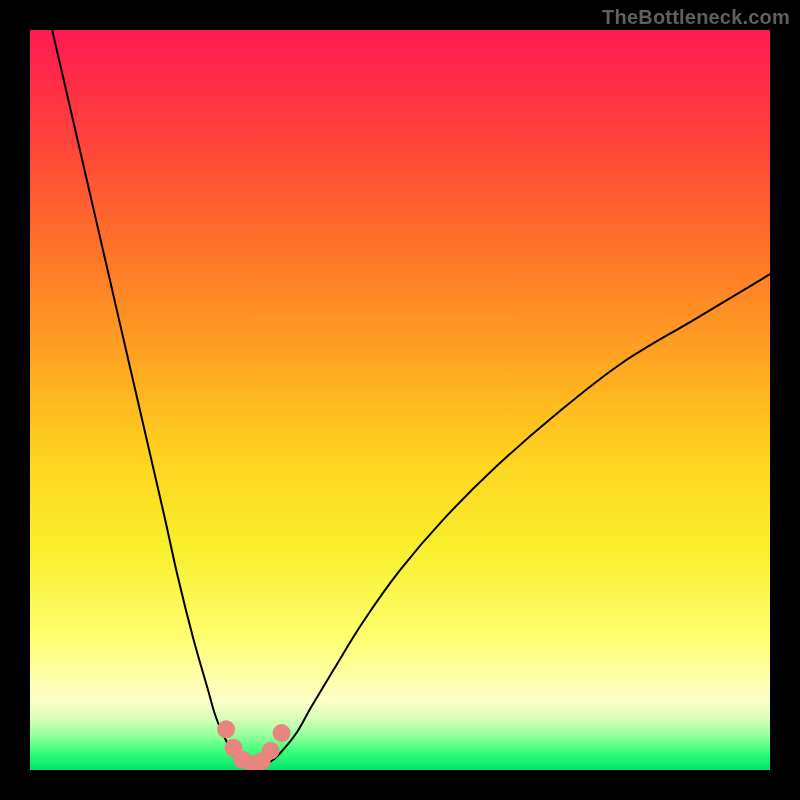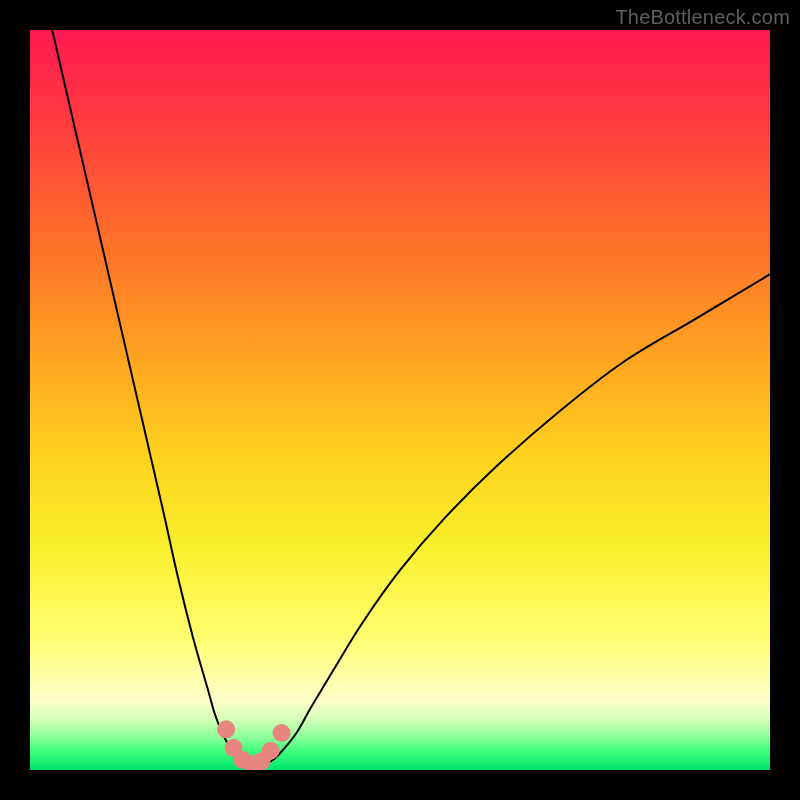--- a/index.html
+++ b/index.html
@@ -15,21 +15,21 @@
     position: absolute;
     inset: 0;
     background: #000;
   }
   .watermark {
     position: absolute;
     top: 6px;
     right: 10px;
     color: #5f5f5f;
     font-size: 20px;
-    font-weight: 400;
+    font-weight: 700;
     letter-spacing: 0.2px;
     z-index: 5;
   }
   svg {
     position: absolute;
     left: 30px;
     top: 30px;
     width: 740px;
     height: 740px;
     display: block;

